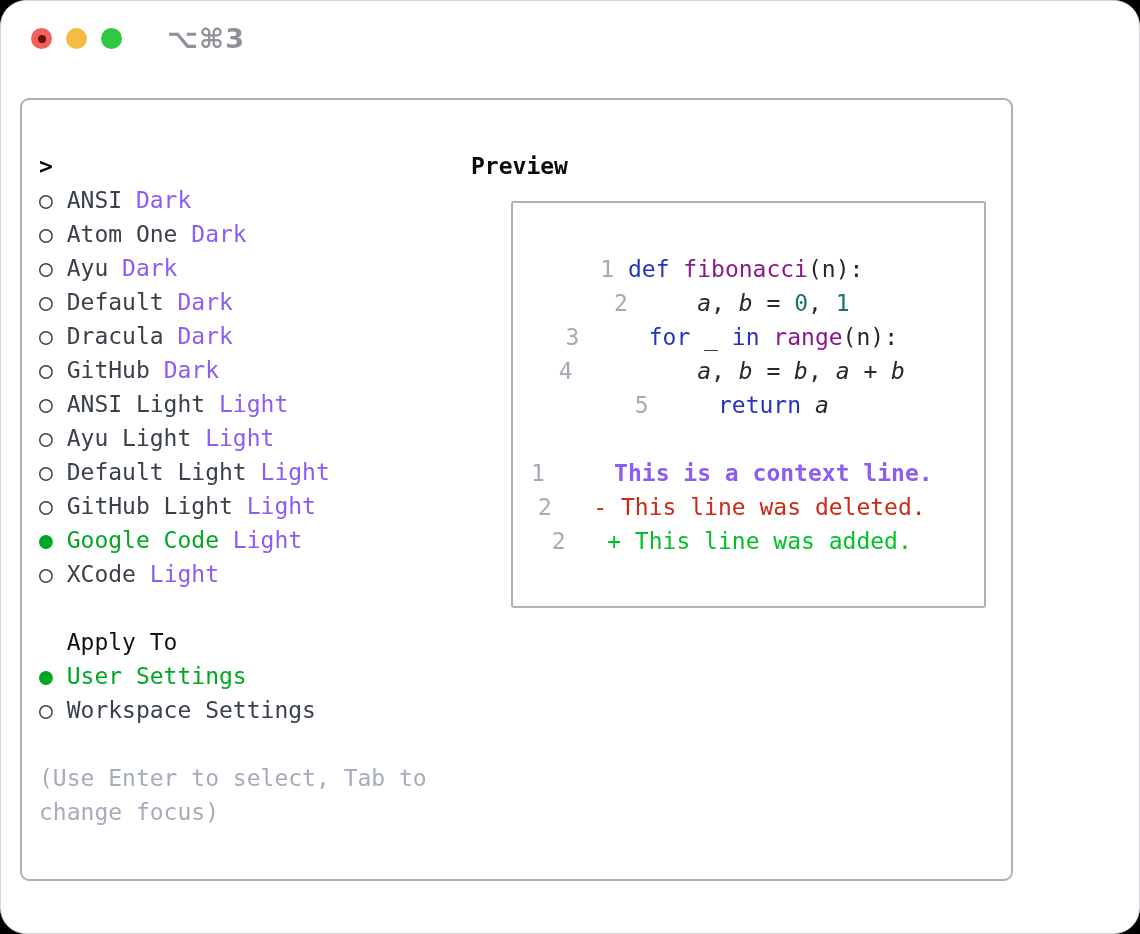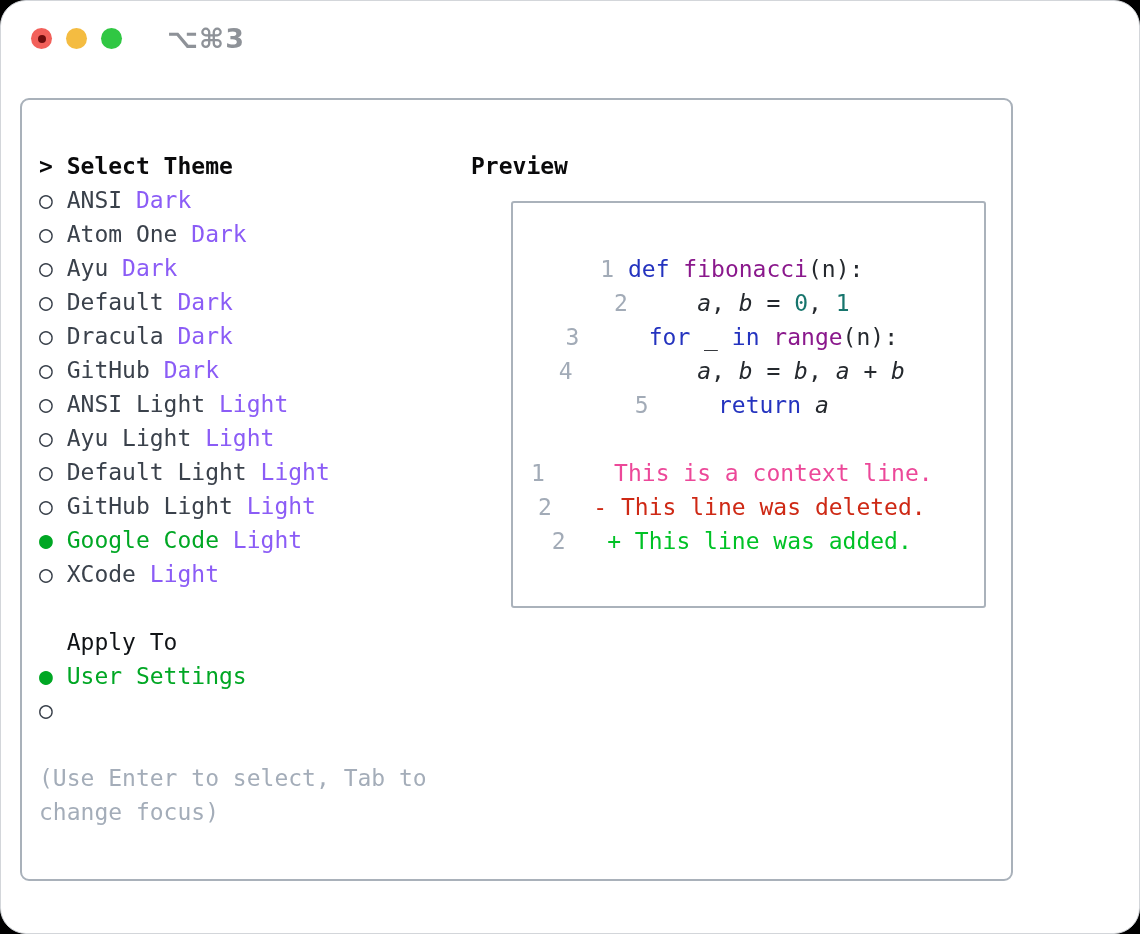--- a/index.html
+++ b/index.html
@@ -75,21 +75,21 @@
     white-space: pre;
     text-align: center;
   }
   .cl { height: 34px; }
   .num { color: #a2abb7; }
   .pl  { color: #25292e; }
   .kw  { color: #2433bf; }
   .fn  { color: #8a188c; }
   .var { color: #25292e; font-style: italic; }
   .lit { color: #17756d; }
-  .ctx { color: #ec4899; }
+  .ctx { color: #8b5cf6; font-weight: bold; }
   .del { color: #ce2915; }
   .add { color: #00c226; }
 </style>
 </head>
 <body>
 
 <div class="window">
 
   <div class="titlebar">
     <span class="light red"></span>
@@ -97,21 +97,20 @@
     <span class="light green"></span>
     <span class="wtitle">⌥⌘3</span>
   </div>
 
   <div class="panel"></div>
 
   <div class="list">
 
     <div class="row hdr">
       <span class="marker">&gt;</span>
-      <span class="tname">Select Theme</span>
     </div>
 
     <div class="row">
       <span class="marker">○</span>
       <span class="tname">ANSI</span>
       <span class="tvariant">Dark</span>
     </div>
     <div class="row">
       <span class="marker">○</span>
       <span class="tname">Atom One</span>
@@ -173,20 +172,21 @@
     <div class="row subhdr">
       <span class="marker"></span>
       <span class="tname">Apply To</span>
     </div>
     <div class="row">
       <span class="marker sel">●</span>
       <span class="tname sel">User Settings</span>
     </div>
     <div class="row">
       <span class="marker">○</span>
+      <span class="tname">Workspace Settings</span>
     </div>
 
     <div class="row blank"></div>
 
     <div class="row">
       <span class="help-line">(Use Enter to select, Tab to</span>
     </div>
     <div class="row">
       <span class="help-line">change focus)</span>
     </div>

